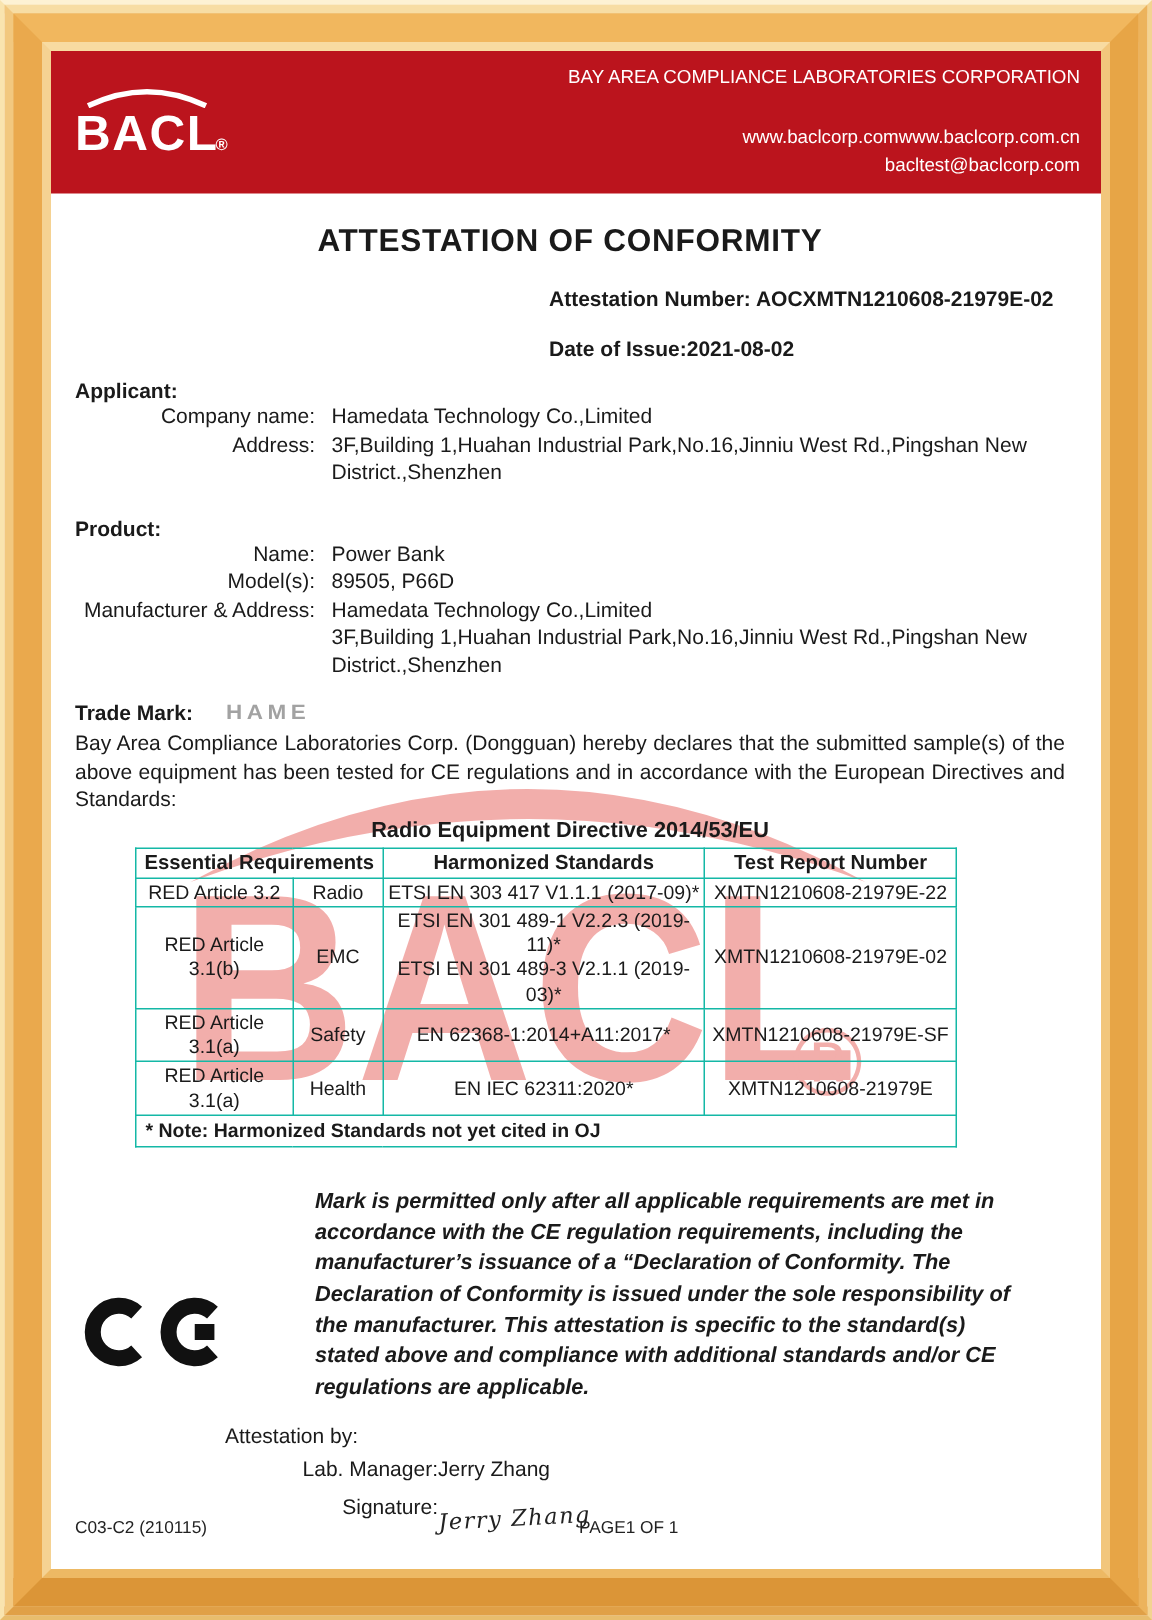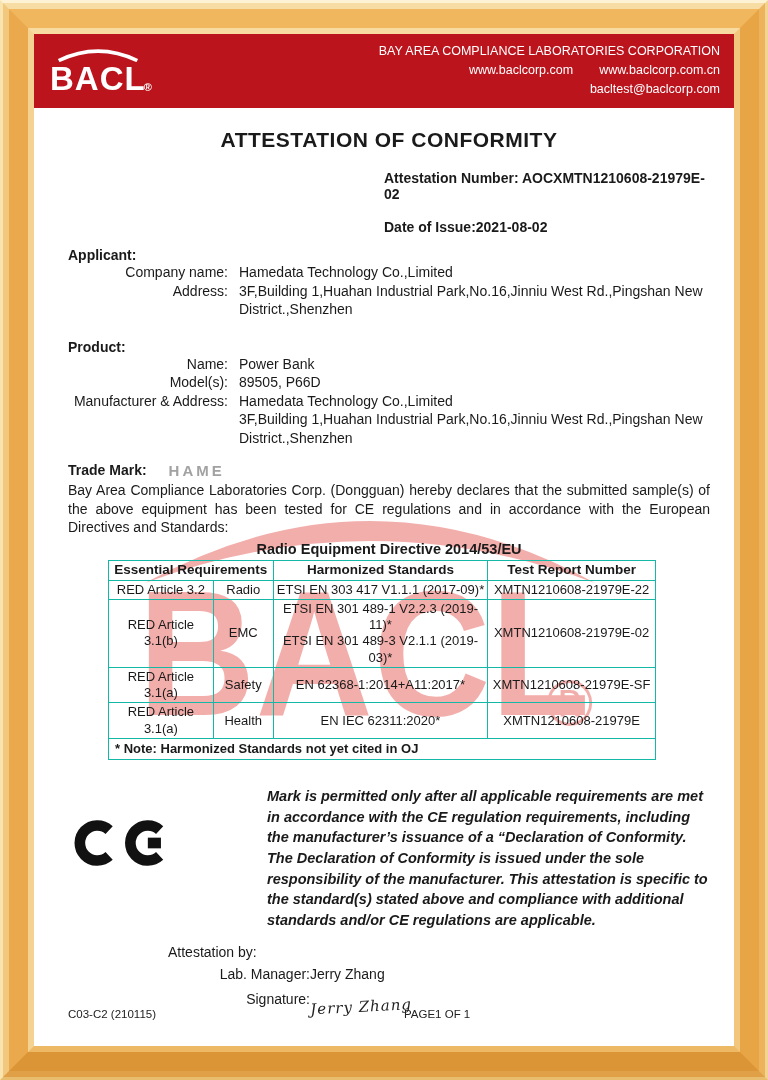--- a/index.html
+++ b/index.html
@@ -19,24 +19,24 @@
   .page { width:100%; height:100%; background:#fff; display:flex; flex-direction:column; overflow:hidden; }
 
   
   .redband { background:#bb141d; color:#fff; display:flex; justify-content:space-between;
              align-items:center; padding:8px 14px 10px 16px; min-height:66px; flex:0 0 auto; }
   .logo { display:flex; flex-direction:column; line-height:1; }
   .logo svg { width:92px; height:16px; display:block; margin-left:2px; }
   .logo-text { font-weight:bold; font-size:33px; letter-spacing:1px; display:flex; align-items:flex-end; }
   .logo-reg { font-size:11px; font-weight:bold; margin-left:-2px; margin-bottom:2px; }
   .hdr-right { text-align:right; font-weight:normal; font-size:12.5px; line-height:1.5; }
-  .hdr-sites { display:flex; gap:26px; justify-content:flex-end; }
-
-  
-  .content { flex:1 1 auto; display:flex; flex-direction:column; padding:0 24px 0 34px;
+  .hdr-sites { display:flex; justify-content:flex-end;margin-top:21px; }
+
+  
+  .content { flex:1 1 auto; display:flex; flex-direction:column; padding:0 24px 0 16px;
              font-size:14px; color:#1a1a1a; position:relative; }
   .doc-title { text-align:center; font-weight:bold; font-size:21px; margin-top:20px; letter-spacing:.5px; }
   .meta { margin-left:316px; font-weight:bold; font-size:14px; margin-top:18px; }
   .meta .line2 { margin-top:17px; }
 
   .sec-heading { font-weight:bold; margin-top:12px; }
   .kv { display:grid; grid-template-columns:160px 1fr; column-gap:11px; line-height:1.32; }
   .kv .k { text-align:right; }
   .kv .v { white-space:pre-line; }
   .mt20 { margin-top:20px; }
@@ -53,21 +53,21 @@
   .watermark { position:absolute; left:62px; top:-38px; width:480px; height:250px; z-index:0; opacity:.8; }
   .directive-title { position:relative; z-index:1; text-align:center; font-weight:bold; font-size:14.5px; }
   table.std { position:relative; z-index:1; border-collapse:collapse; margin:3px auto 0 40px;
               width:548px; font-size:13px; background:transparent; }
   table.std th, table.std td { border:1px solid #14b8a6; text-align:center; padding:1px 3px; line-height:1.25; }
   table.std th { font-size:13.5px; }
   table.std .std-lines { white-space:pre-line; }
   table.std td.note-cell { text-align:left; font-weight:600; padding:2px 6px; }
 
   
-  .ce-section { display:flex; margin-top:26px; align-items:flex-start; position:relative; z-index:2;gap:39px; }
+  .ce-section { display:flex; margin-top:26px; align-items:flex-end; position:relative; z-index:2; }
   .ce-mark { flex:0 0 auto; margin-left:6px; margin-top:10px; }
   .ce-mark svg { width:102px; height:94px; display:block; }
   .ce-text { font-style:italic; font-weight:bold; font-size:14.5px; line-height:1.42;
              margin-left:52px; width:478px; }
 
   
   .attest-block { margin-left:100px; margin-top:14px; }
   .attest-kv { display:grid; grid-template-columns:142px 1fr; margin-top:6px; align-items:center; }
   .attest-kv .k { text-align:right; }
   .sig-row { margin-top:8px; }

